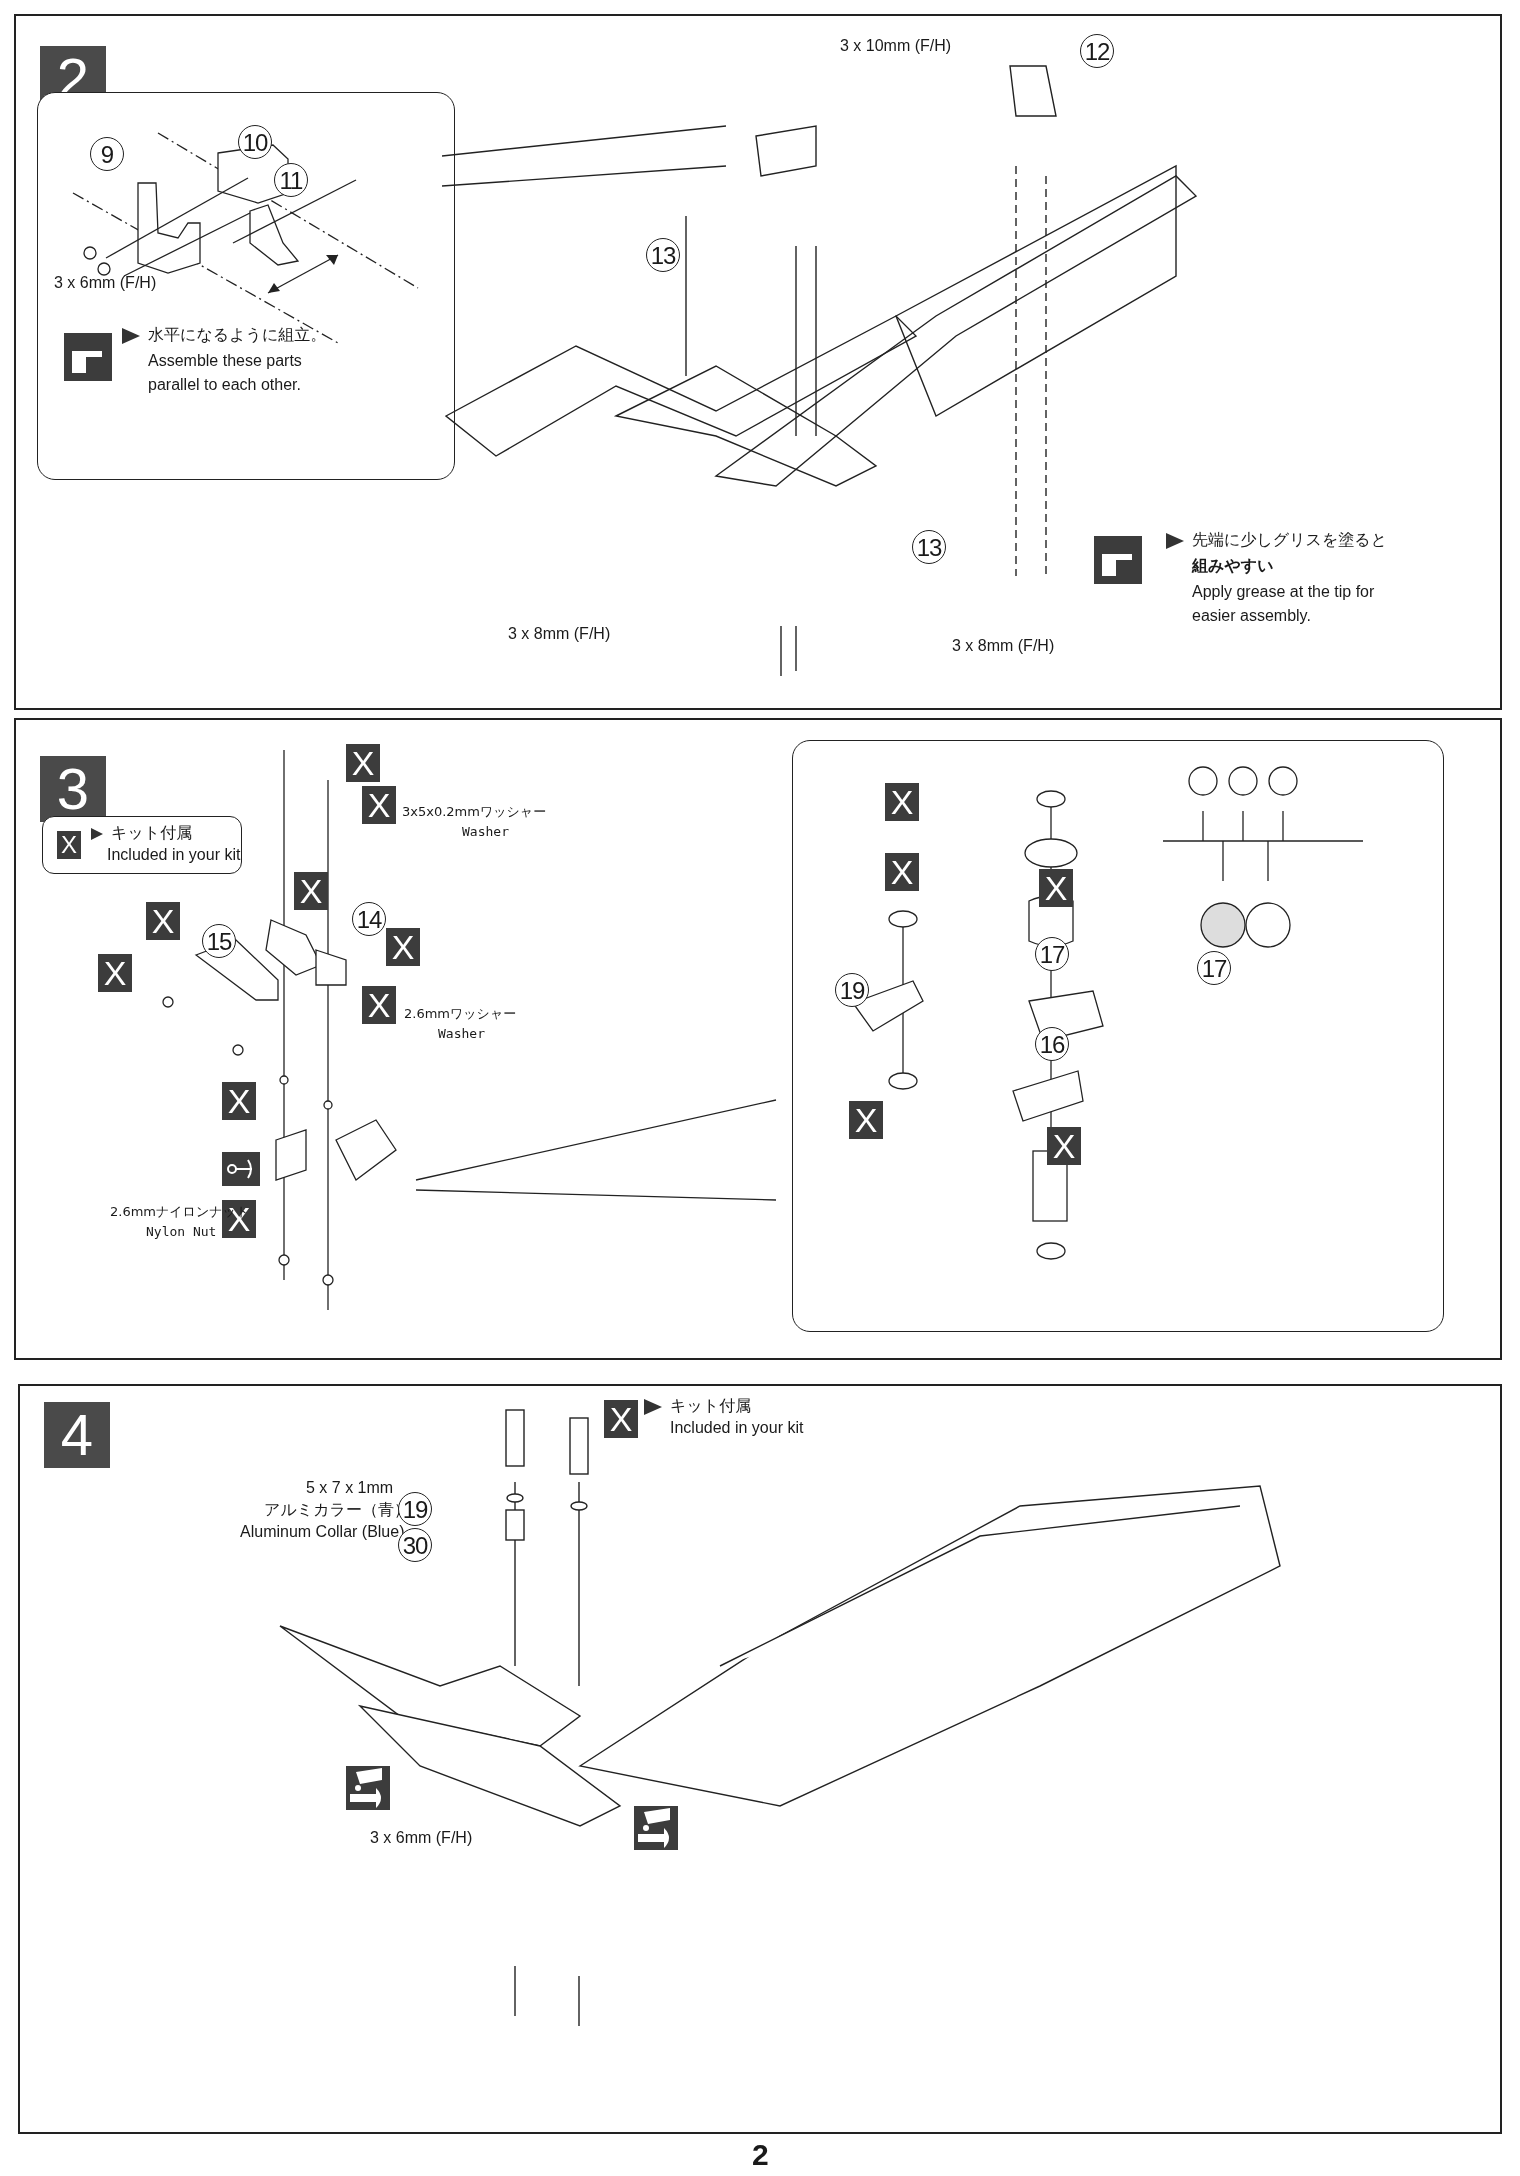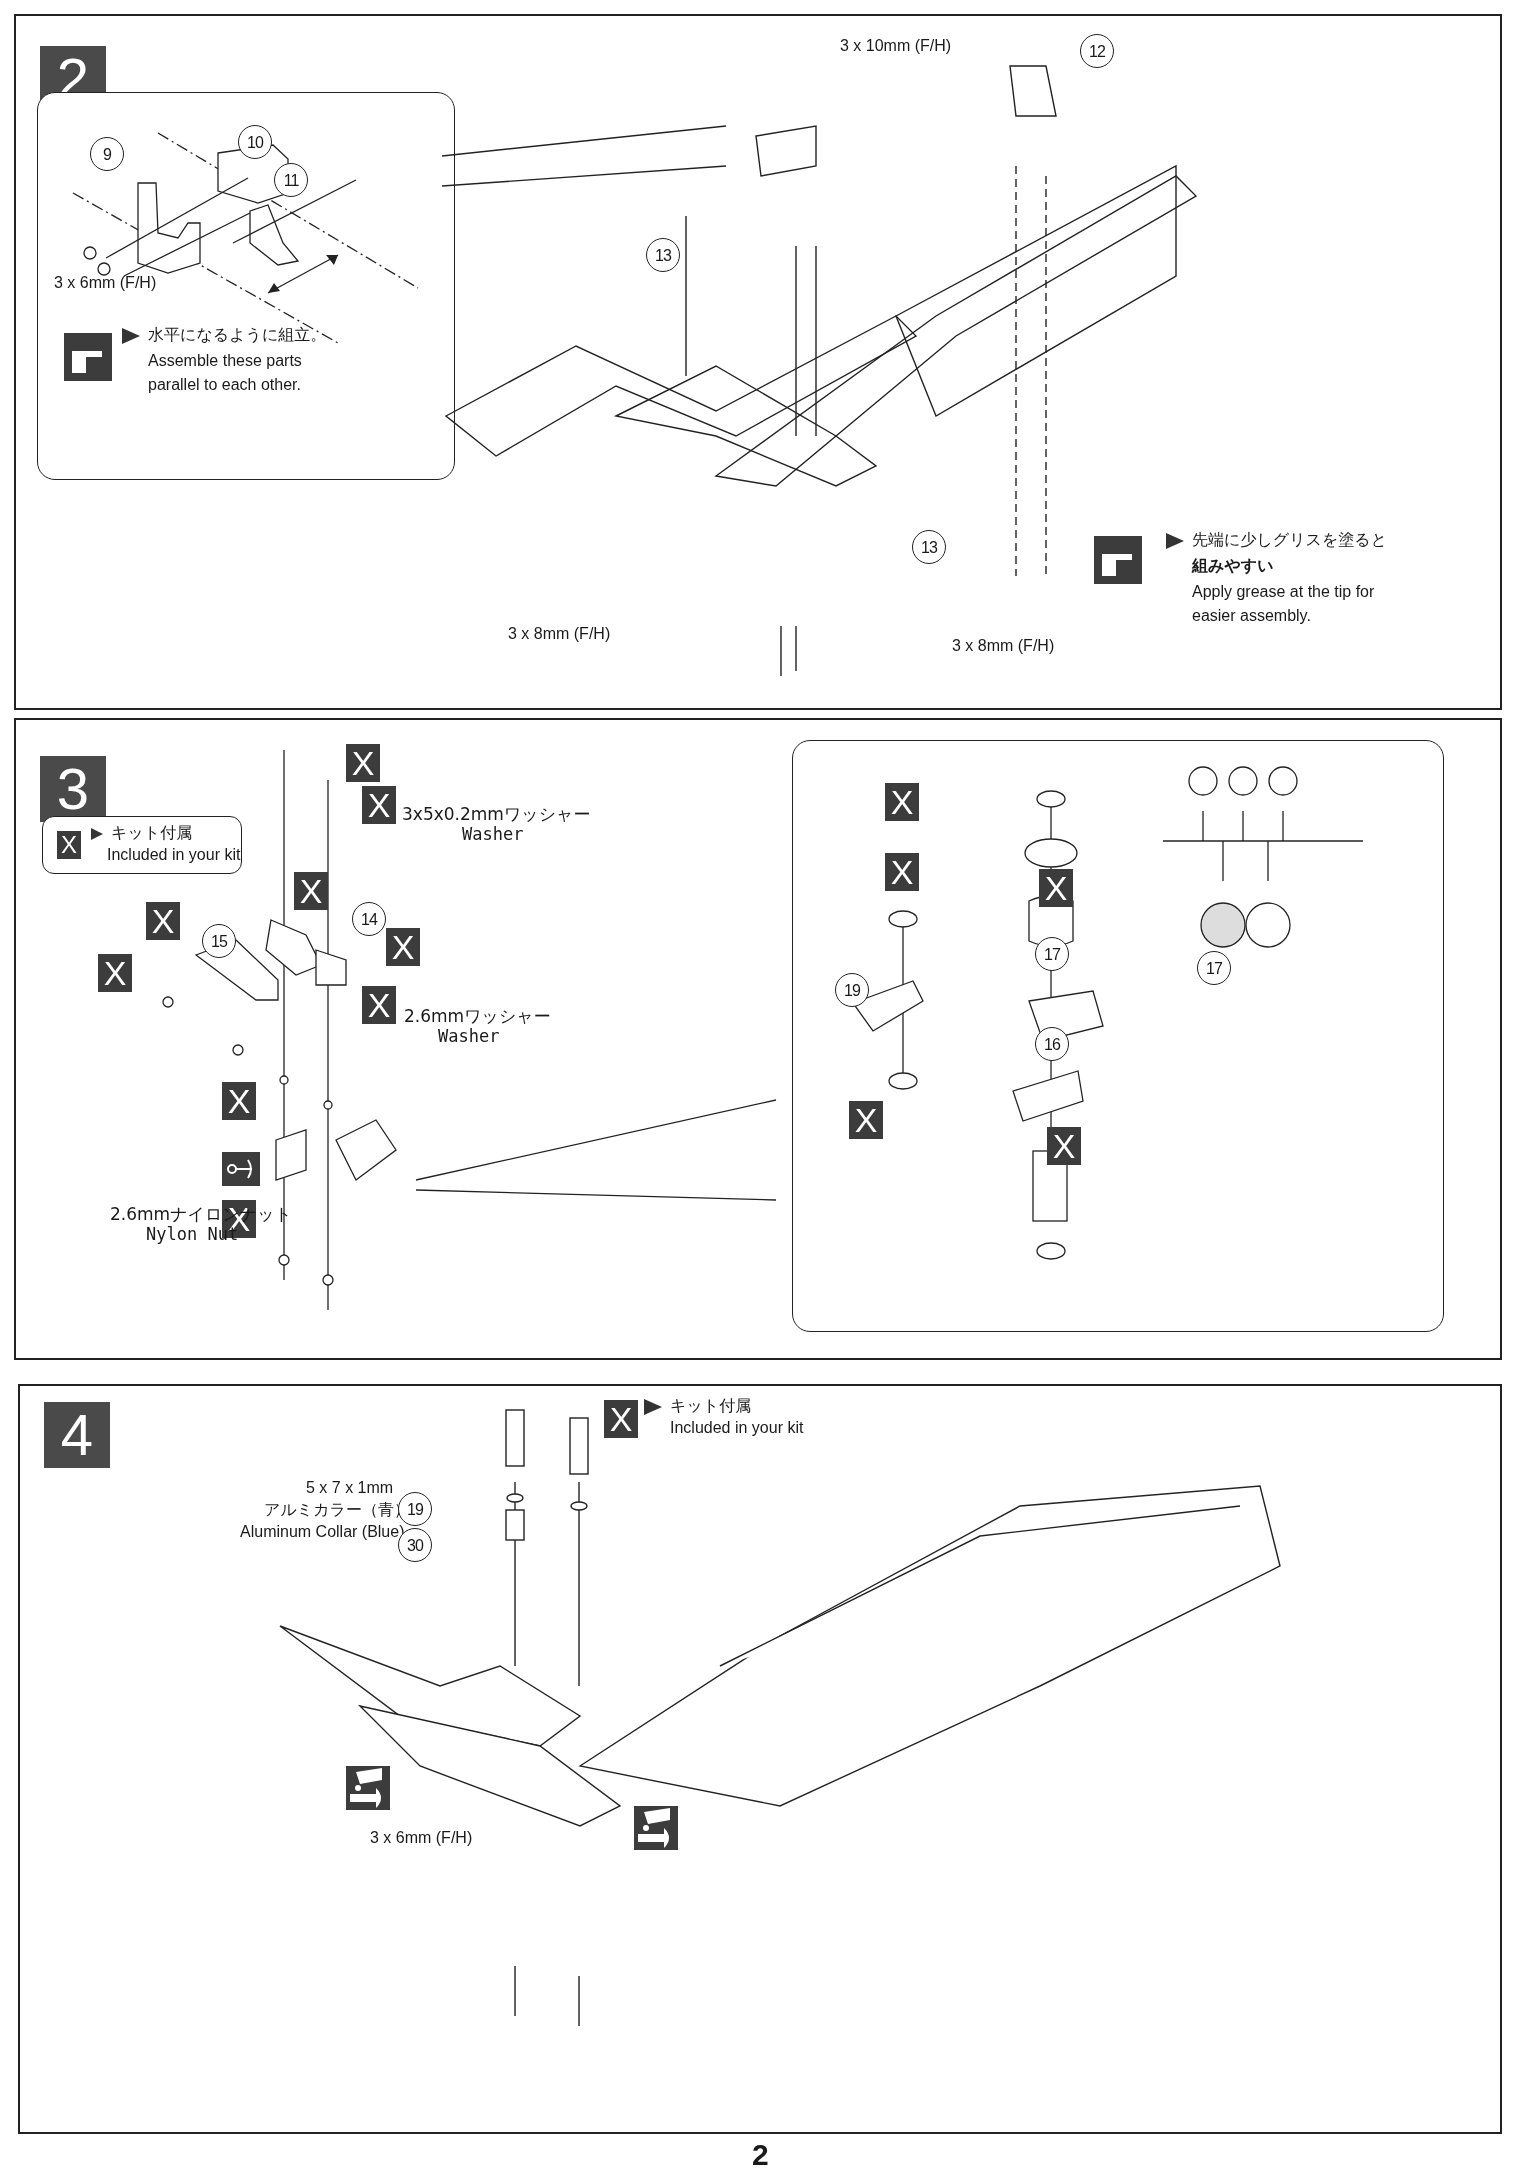--- a/index.html
+++ b/index.html
@@ -3,24 +3,24 @@
   <meta charset="utf-8">
   <style>
     html, body { margin:0; padding:0; background:#fff; }
     body { width:1520px; height:2176px; position:relative; overflow:hidden;
            font-family:"Liberation Sans", sans-serif; color:#1a1a1a; }
     .panel { position:absolute; border:2px solid #222; background:#fff; box-sizing:border-box; }
     .step-badge { position:absolute; width:66px; height:66px; background:#4a4a4a;
                   color:#fff; font-size:58px; line-height:66px; text-align:center;
                   font-family:"Liberation Sans", sans-serif; }
     .lbl { position:absolute; font-size:16px; white-space:nowrap; line-height:1.2; }
-    .mono { font-family:"DejaVu Sans Mono", monospace; font-size:17px; }
+    .mono { font-family:"DejaVu Sans Mono", monospace; font-size:13px; }
     .ja { font-family:"DejaVu Sans", sans-serif; }
     .callout { position:absolute; width:34px; height:34px; border:1.5px solid #222;
-               border-radius:50%; background:#fff; font-size:16px; line-height:34px;
+               border-radius:50%; background:#fff; font-size:24px; line-height:34px;
                text-align:center; box-sizing:border-box; letter-spacing:-1px; }
     .xbox { position:absolute; width:34px; height:38px; background:#3c3c3c; color:#fff;
             font-size:34px; line-height:38px; text-align:center; font-family:"Liberation Sans", sans-serif; }
     .inset { position:absolute; border:1.5px solid #222; border-radius:18px; background:#fff; box-sizing:border-box; }
     .tipicon { position:absolute; background:#3c3c3c; }
     svg.drawing { position:absolute; left:0; top:0; }
     .ptr { display:inline-block; width:0; height:0; border-top:8px solid transparent;
            border-bottom:8px solid transparent; border-left:18px solid #333; margin-right:8px; vertical-align:middle; }
     .pagenum { position:absolute; font-size:30px; font-weight:bold; }
   </style>

